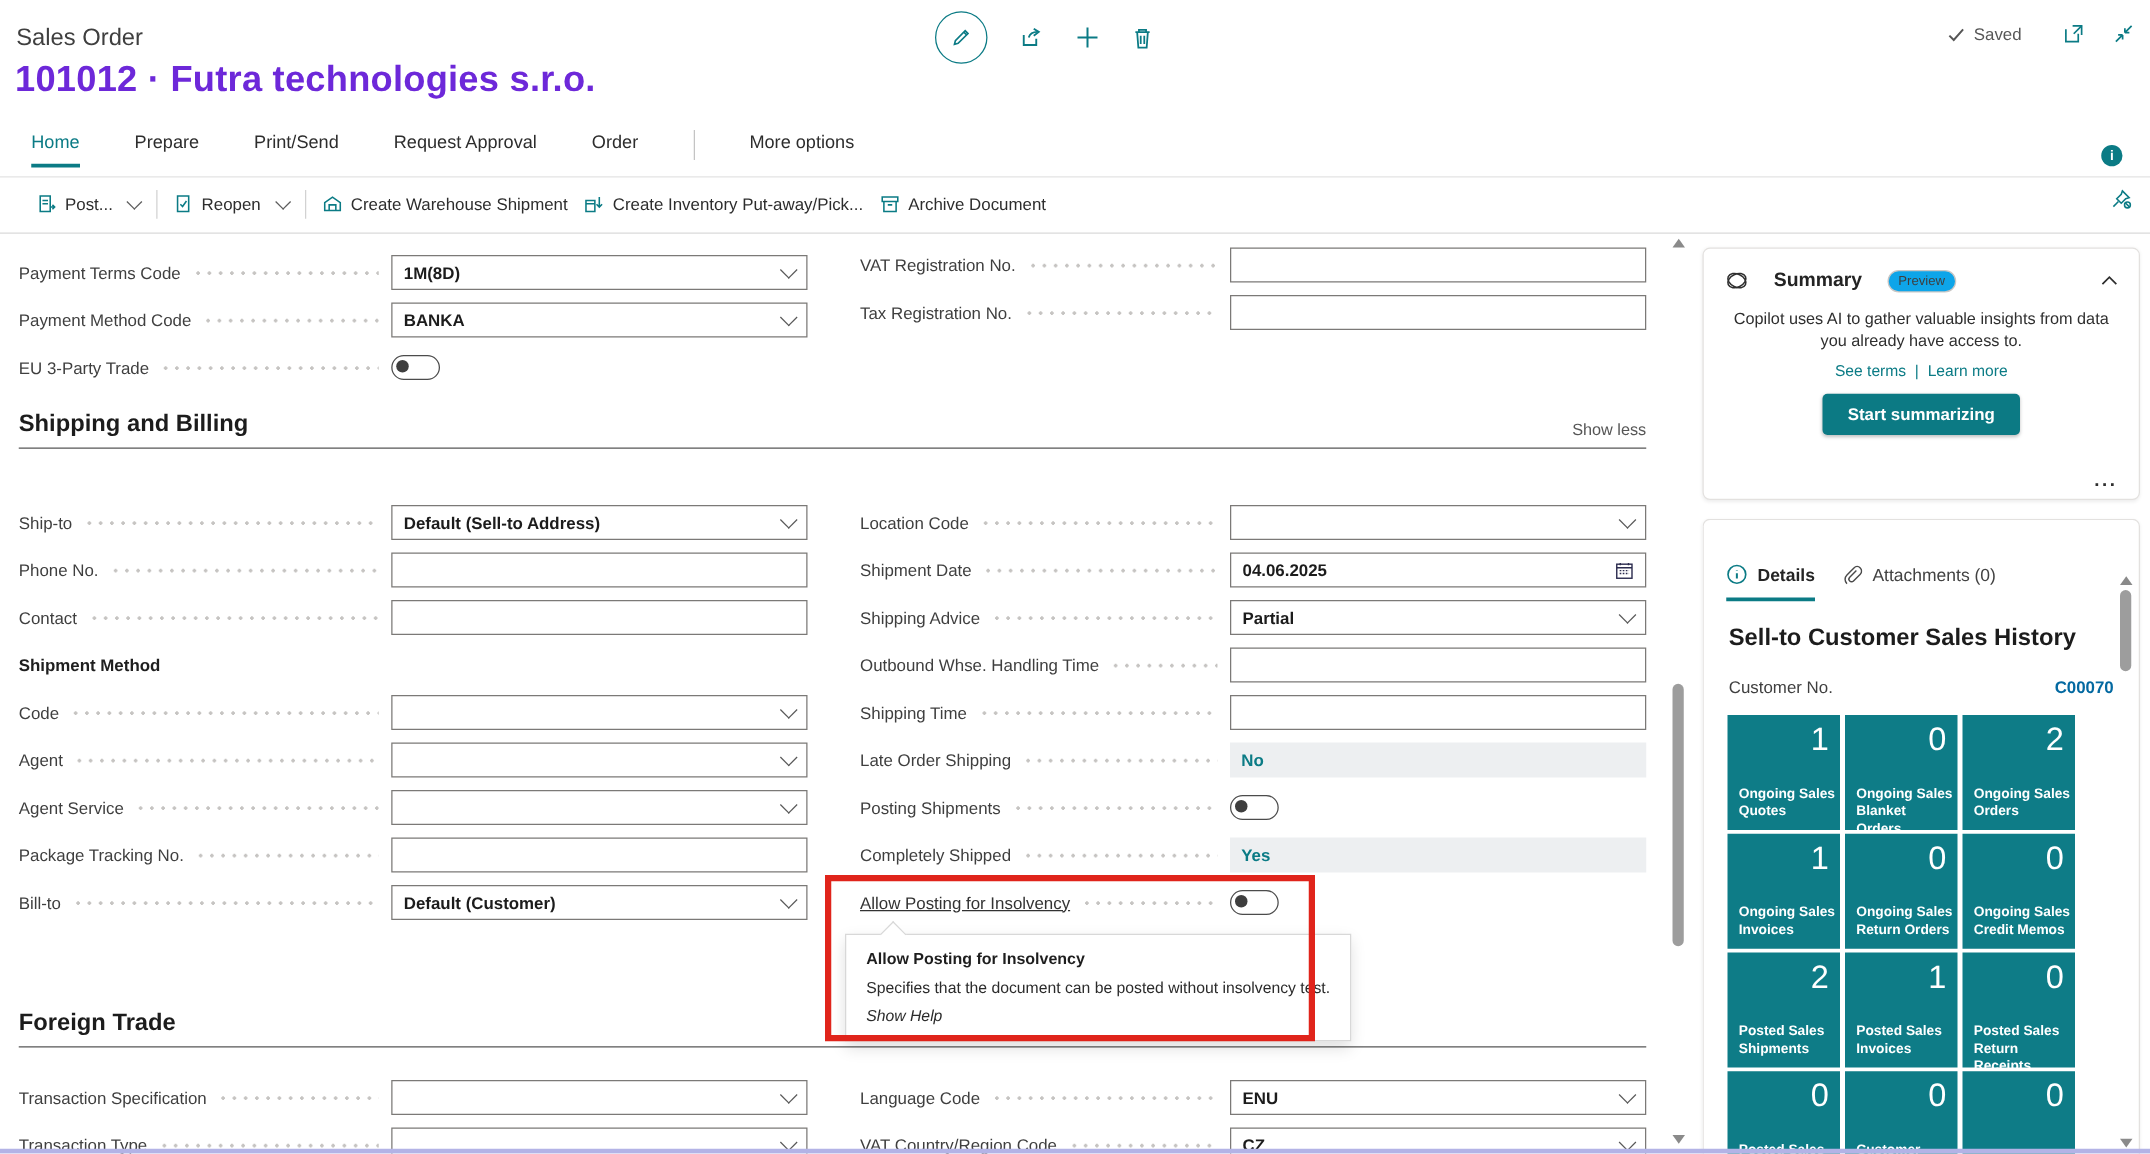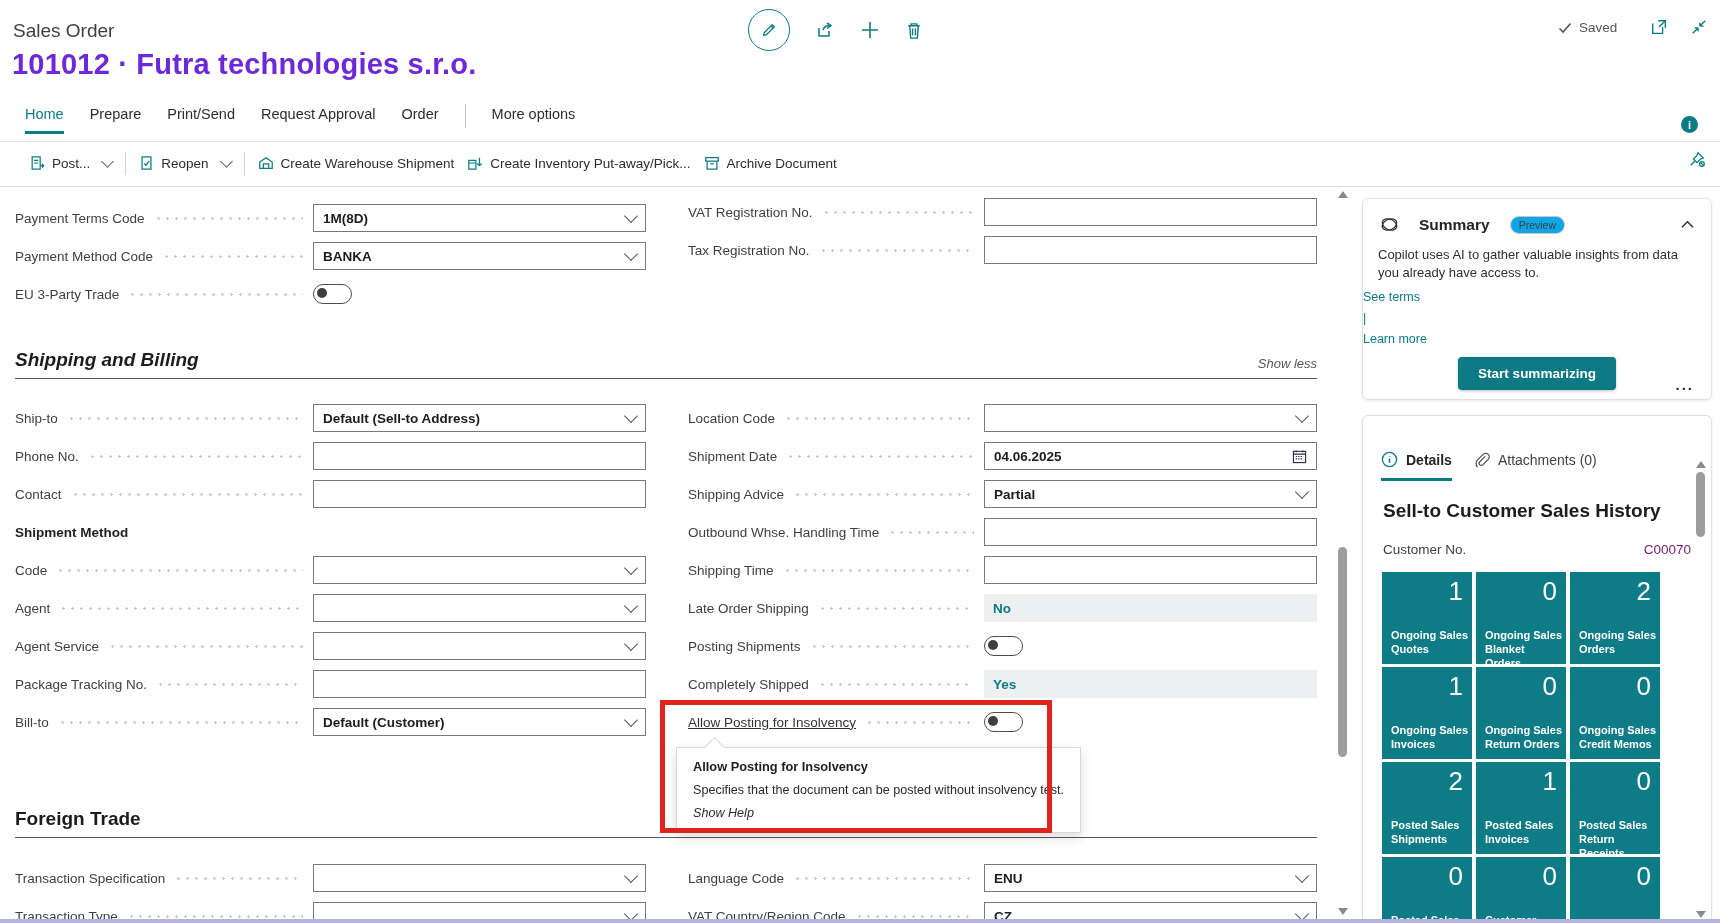--- a/index.html
+++ b/index.html
@@ -7,21 +7,21 @@
           font-family:"Liberation Sans",sans-serif;color:#2f2f2f;}
   
   .caption{position:absolute;left:13px;top:20px;font-size:19px;color:#3f3f3f;}
   .title{position:absolute;left:12px;top:48px;font-size:29px;font-weight:700;color:#6d28d9;letter-spacing:.2px;}
   .hbar{position:absolute;left:748px;top:9px;display:flex;align-items:center;gap:25px;}
   .iconbtn{background:none;border:none;padding:0;cursor:pointer;display:flex;align-items:center;justify-content:center;}
   .editcircle{width:42px;height:42px;border:1.6px solid #0b7b85;border-radius:50%;}
   .saved{position:absolute;left:1558px;top:20px;display:flex;align-items:center;gap:7px;font-size:13.5px;color:#565656;}
   .winbtns{position:absolute;left:1650px;top:18px;display:flex;gap:22px;}
   
-  .tabs{position:absolute;left:25px;top:106px;display:flex;align-items:flex-start;gap:26px;font-size:14.5px;color:#2d2d2d;height:36px;}
+  .tabs{position:absolute;left:25px;top:106px;display:flex;align-items:flex-start;gap:44px;font-size:14.5px;color:#2d2d2d;height:36px;}
   .tab{padding-bottom:9px;cursor:pointer;white-space:nowrap;}
   .tab.active{color:#0b7b85;border-bottom:3px solid #0b7b85;}
   .tabdiv{width:1px;height:24px;background:#c4c4c4;margin-top:-2px;}
   .tabs-rule{position:absolute;left:0;top:141px;width:1720px;height:1px;background:#e4e4e4;}
   .infocircle{position:absolute;left:1681px;top:116px;width:17px;height:17px;border-radius:50%;background:#0b7b85;
               color:#fff;font-size:11px;font-weight:700;display:flex;align-items:center;justify-content:center;cursor:pointer;}
   
   .actionbar{position:absolute;left:30px;top:146px;display:flex;align-items:center;gap:13px;font-size:13.5px;color:#2d2d2d;height:34px;}
   .act{display:flex;align-items:center;gap:7px;cursor:pointer;white-space:nowrap;}
   .smallchev{width:8px;height:8px;border-right:1.4px solid #5c5c5c;border-bottom:1.4px solid #5c5c5c;
@@ -67,33 +67,33 @@
   .tri-down{width:0;height:0;border-left:5px solid transparent;border-right:5px solid transparent;
           border-top:7px solid #8a8a8a;margin:3px auto;cursor:pointer;position:absolute;bottom:3px;left:1.5px;}
   .thumb{position:absolute;left:2px;width:9px;background:#9d9d9d;border-radius:5px;cursor:grab;}
   
   .card{position:absolute;left:1362px;width:350px;background:#fff;border:1px solid #e3e1df;border-radius:6px;
         box-shadow:0 1px 3px rgba(0,0,0,.07);box-sizing:border-box;}
   .sum-head{display:flex;align-items:center;gap:20px;padding:16px 17px 0 17px;}
   .sum-title{font-size:15.5px;font-weight:700;color:#242424;}
   .badge{font-size:10.5px;color:#3f3f3f;border:1px solid #c9c7c5;border-radius:9px;padding:2px 8px;background:#0ea5e9;}
   .sum-chev{margin-left:auto;cursor:pointer;}
-  .sum-body{text-align:left;font-size:13px;color:#2f2f2f;line-height:1.4;padding:12px 15px 0;}
-  .sum-links{display:flex;justify-content:center;gap:7px;padding-top:8px;font-size:12.5px;color:#0b7b85;flex-direction:column;}
+  .sum-body{text-align:center;font-size:13px;color:#2f2f2f;line-height:1.4;padding:12px 15px 0;}
+  .sum-links{display:flex;justify-content:center;gap:7px;padding-top:8px;font-size:12.5px;color:#0b7b85;}
   .sum-links .lnk{cursor:pointer;}
   .sum-btn{display:block;margin:11px auto 0;background:#0c7a84;color:#fff;border:none;border-radius:4px;
            font-family:inherit;font-size:13.5px;font-weight:700;padding:9px 20px;cursor:pointer;box-shadow:0 1px 3px rgba(0,0,0,.25);}
   .sum-more{position:absolute;right:17px;bottom:6px;font-size:15px;font-weight:700;letter-spacing:2px;color:#2f2f2f;cursor:pointer;}
   .det-tabs{display:flex;align-items:center;padding:15px 18px 0;font-size:14px;}
   .det-tab{display:flex;align-items:center;gap:8px;cursor:pointer;margin-top:20px;}
   .det-tab.active{font-weight:700;color:#242424;border-bottom:3px solid #0b7b85;padding-bottom:10px;}
   .det-tab.plain{color:#424242;margin-left:22px;padding-bottom:13px;}
   .det-heading{padding:19px 20px 0;font-size:19px;font-weight:700;color:#1c1c1c;}
   .cust-row{display:flex;justify-content:space-between;padding:20px 20px 0;font-size:13.5px;color:#3f3f3f;}
-  .cust-val{color:#701a75;font-weight:400;cursor:pointer;}
+  .cust-val{color:#0369a1;font-weight:700;cursor:pointer;}
   .tiles{padding:15px 0 0 19px;display:grid;grid-template-columns:repeat(3,90px);gap:3px 4px;}
   .tile{width:90px;height:92px;background:#0e7c87;color:#fff;position:relative;cursor:pointer;}
   .tile .num{position:absolute;top:4px;right:9px;font-size:26px;font-weight:300;}
   .tile .lbl{position:absolute;left:9px;right:4px;top:57px;font-size:11px;font-weight:600;line-height:1.25;}
   .bottombar{position:absolute;left:0;top:919px;width:1720px;height:4px;background:#b3b3e6;}
   svg{display:block;}
 </style>
 </head>
 <body>
 
@@ -285,21 +285,21 @@
       <span class="flabel">Tax Registration No.</span>
       <span class="lead"></span>
       <span class="ctl">
           <span class="inp">
             <span class="val"></span>
           </span>
         </span>
     </div>
   </div>
 
-  <div class="sect" style="top:349px;font-style:italic;">
+  <div class="sect" style="top:329px;">
     <h2>Shipping and Billing</h2>
     <span class="showless">Show less</span>
   </div>
 
   <div class="col" style="left:15px;top:399px;width:631px;">
     <div class="frow">
       <span class="flabel">Ship-to</span>
       <span class="lead"></span>
       <span class="ctl">
           <span class="inp">

